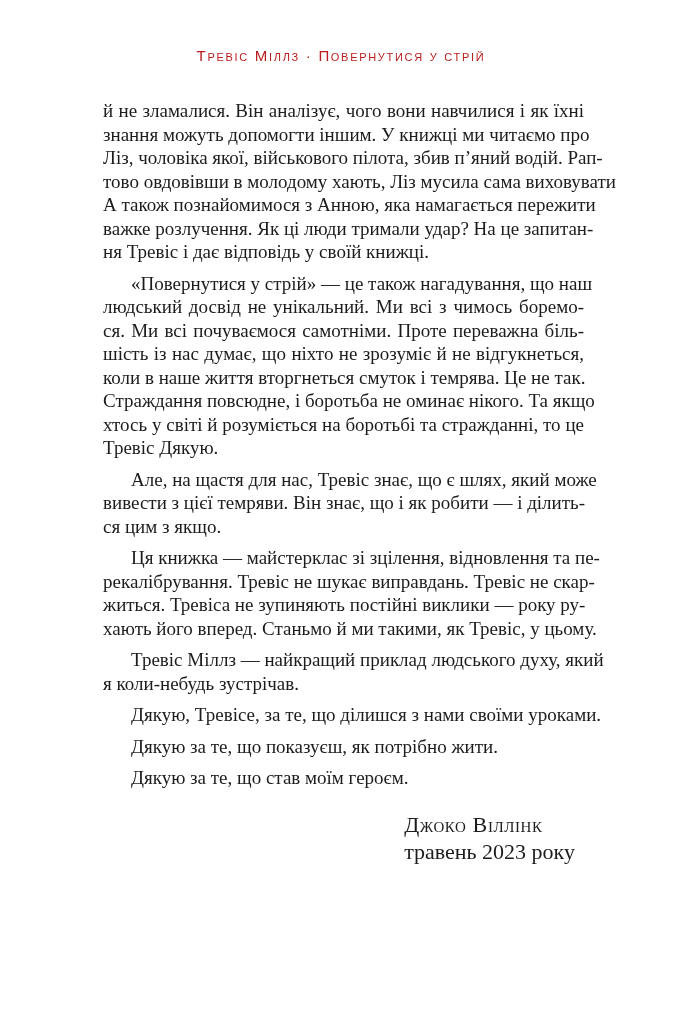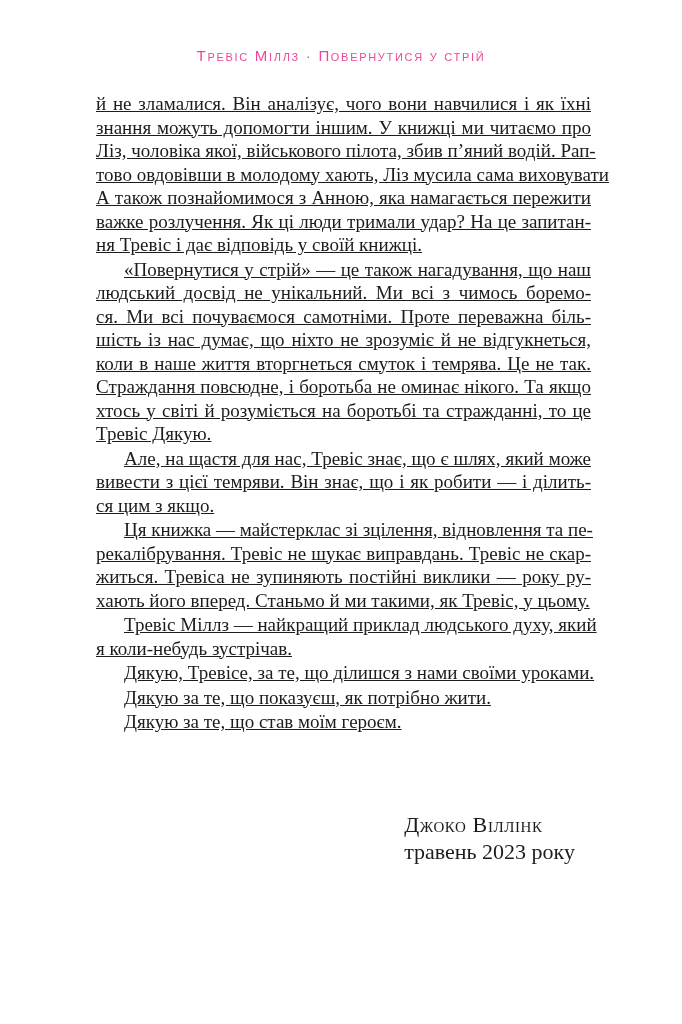--- a/index.html
+++ b/index.html
@@ -20,33 +20,32 @@
   .running-header {
     position: absolute;
     top: 47px;
     left: 0;
     width: 100%;
     text-align: center;
     font-family: "Liberation Sans", sans-serif;
     font-variant: small-caps;
     font-size: 15px;
     letter-spacing: 1.7px;
-    color: #ec4899;
+    color: #b91c1c;
   }
   .page-body {
     position: absolute;
     top: 91px;
     left: 95px;
     width: 497px;
     font-size: 19px;
     line-height: 23.5px;
   }
   .para {
-    margin: 1px;
-    text-decoration: underline;
+    margin: 8px;
   }
   .line {
     text-align: justify;
     text-align-last: justify;
     white-space: nowrap;
   }
   .line.last {
     text-align: left;
     text-align-last: left;
   }

